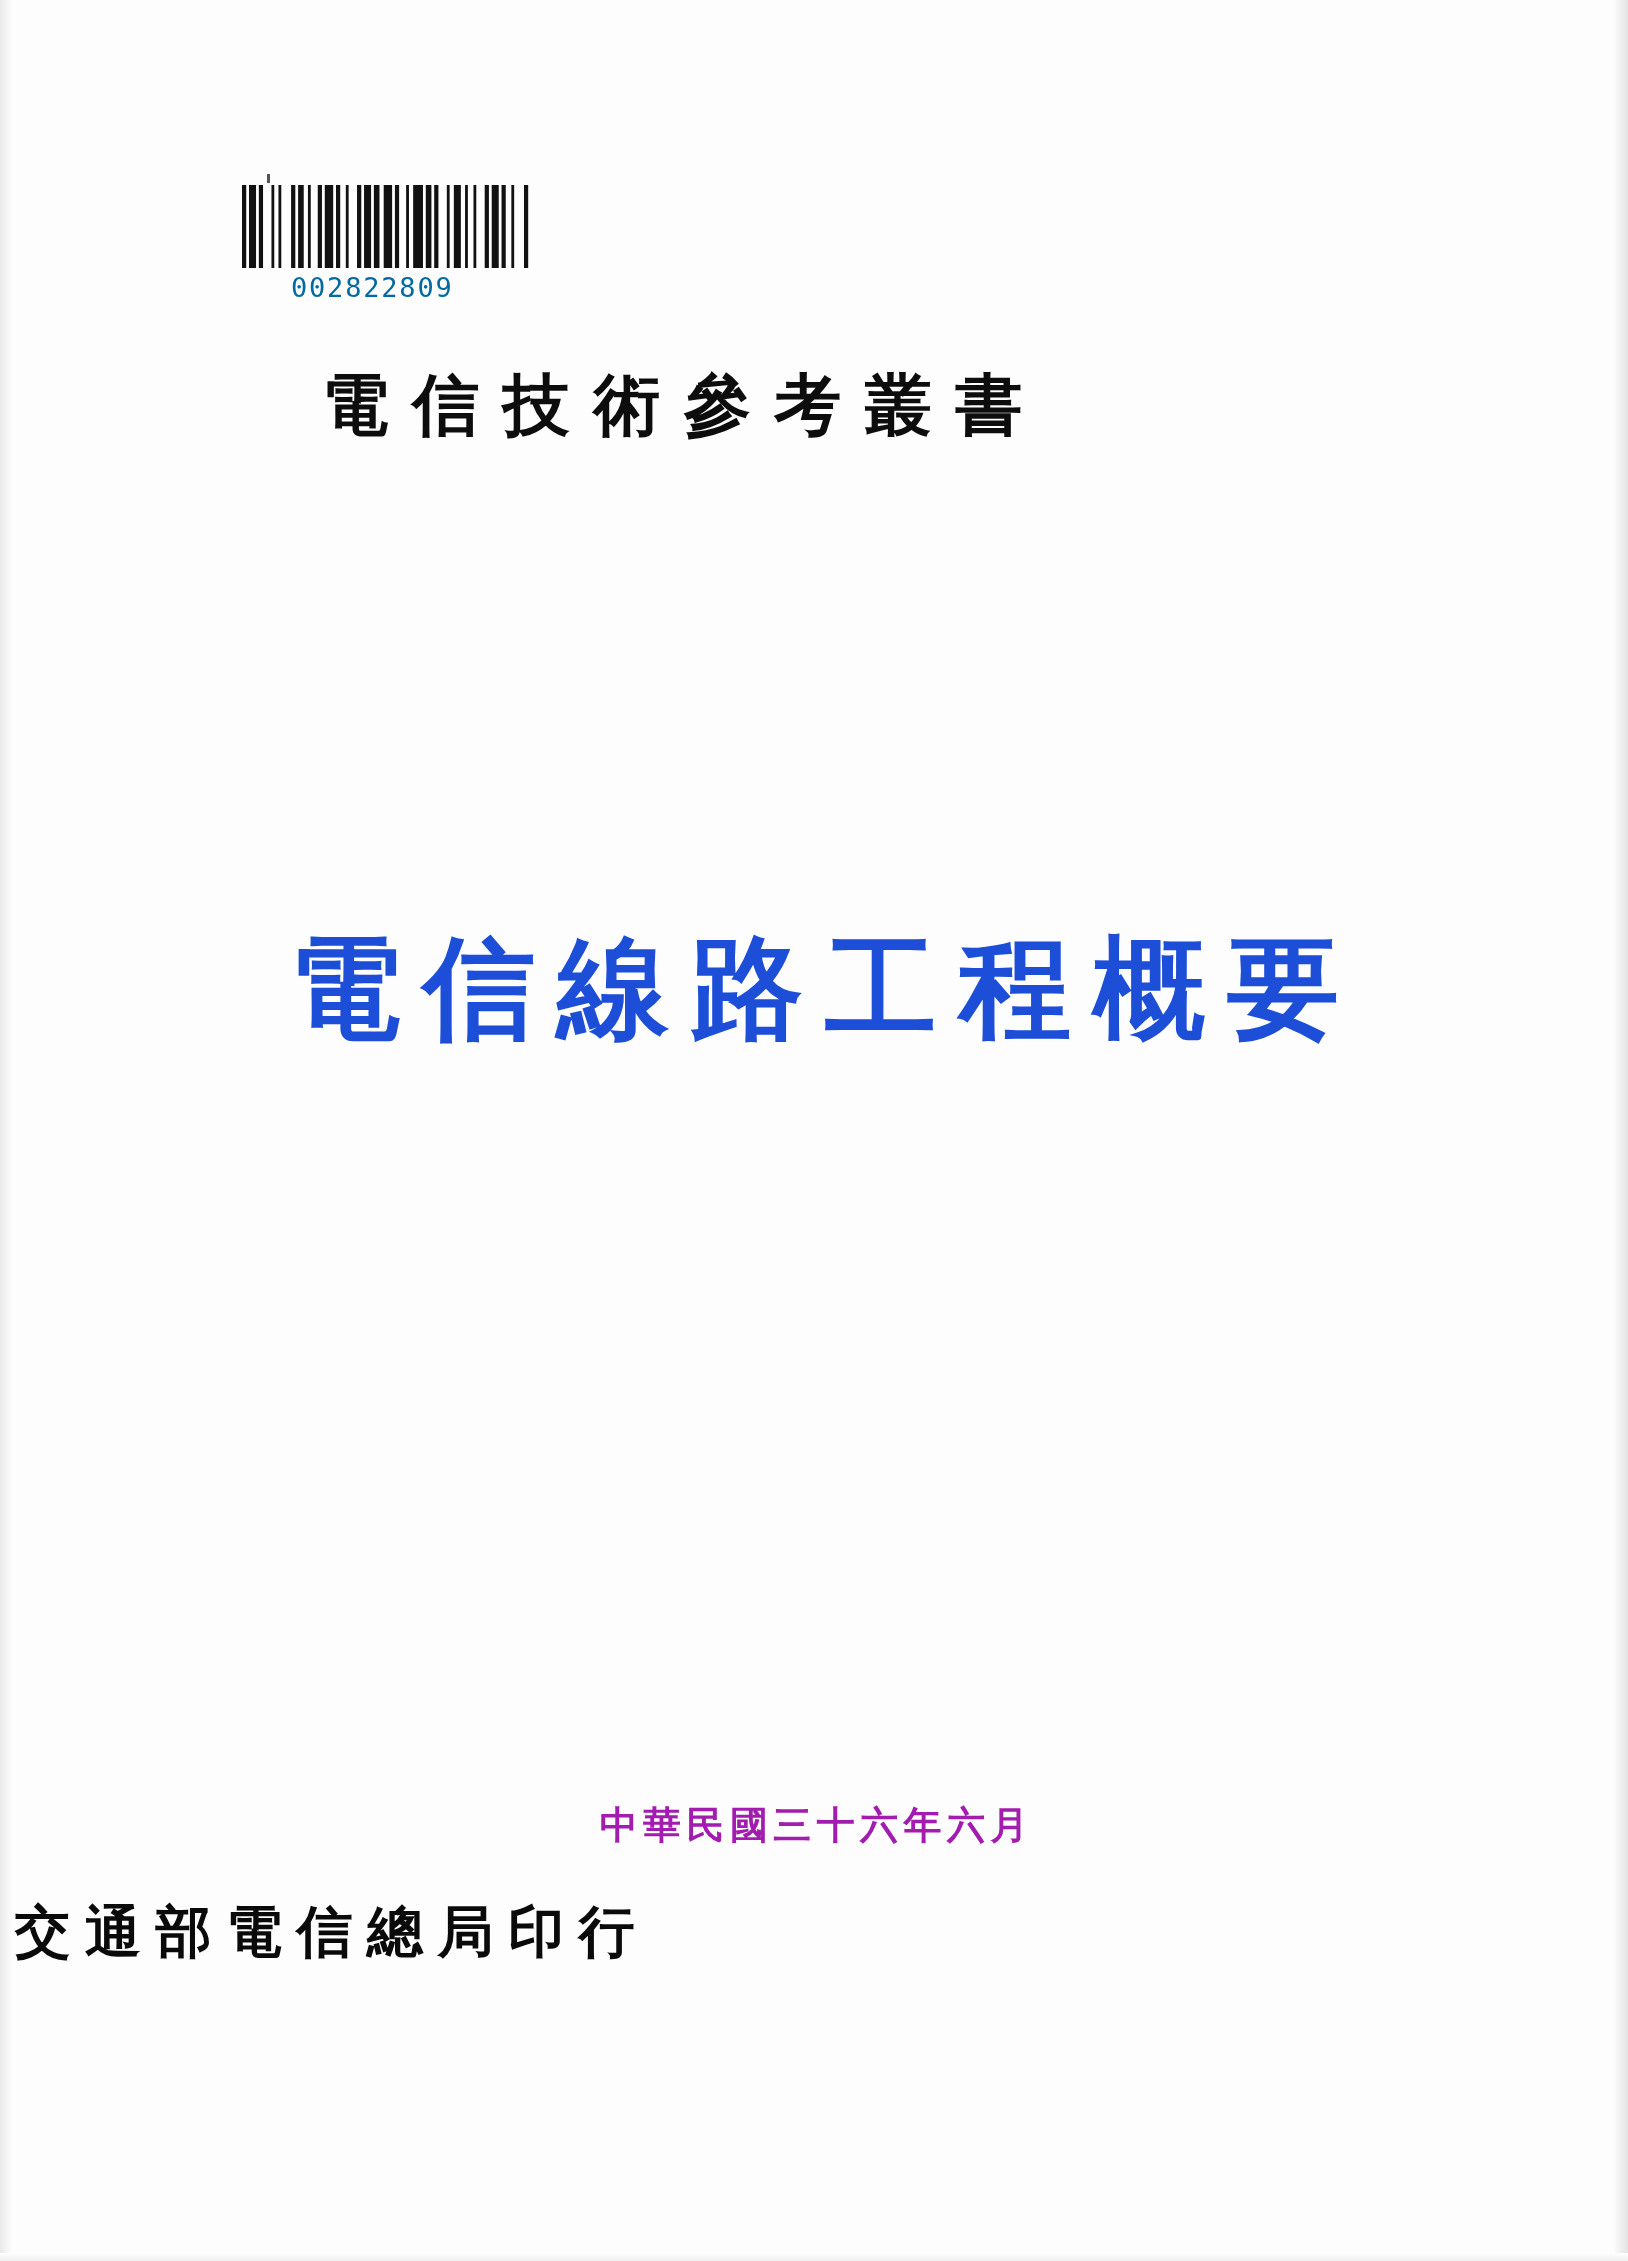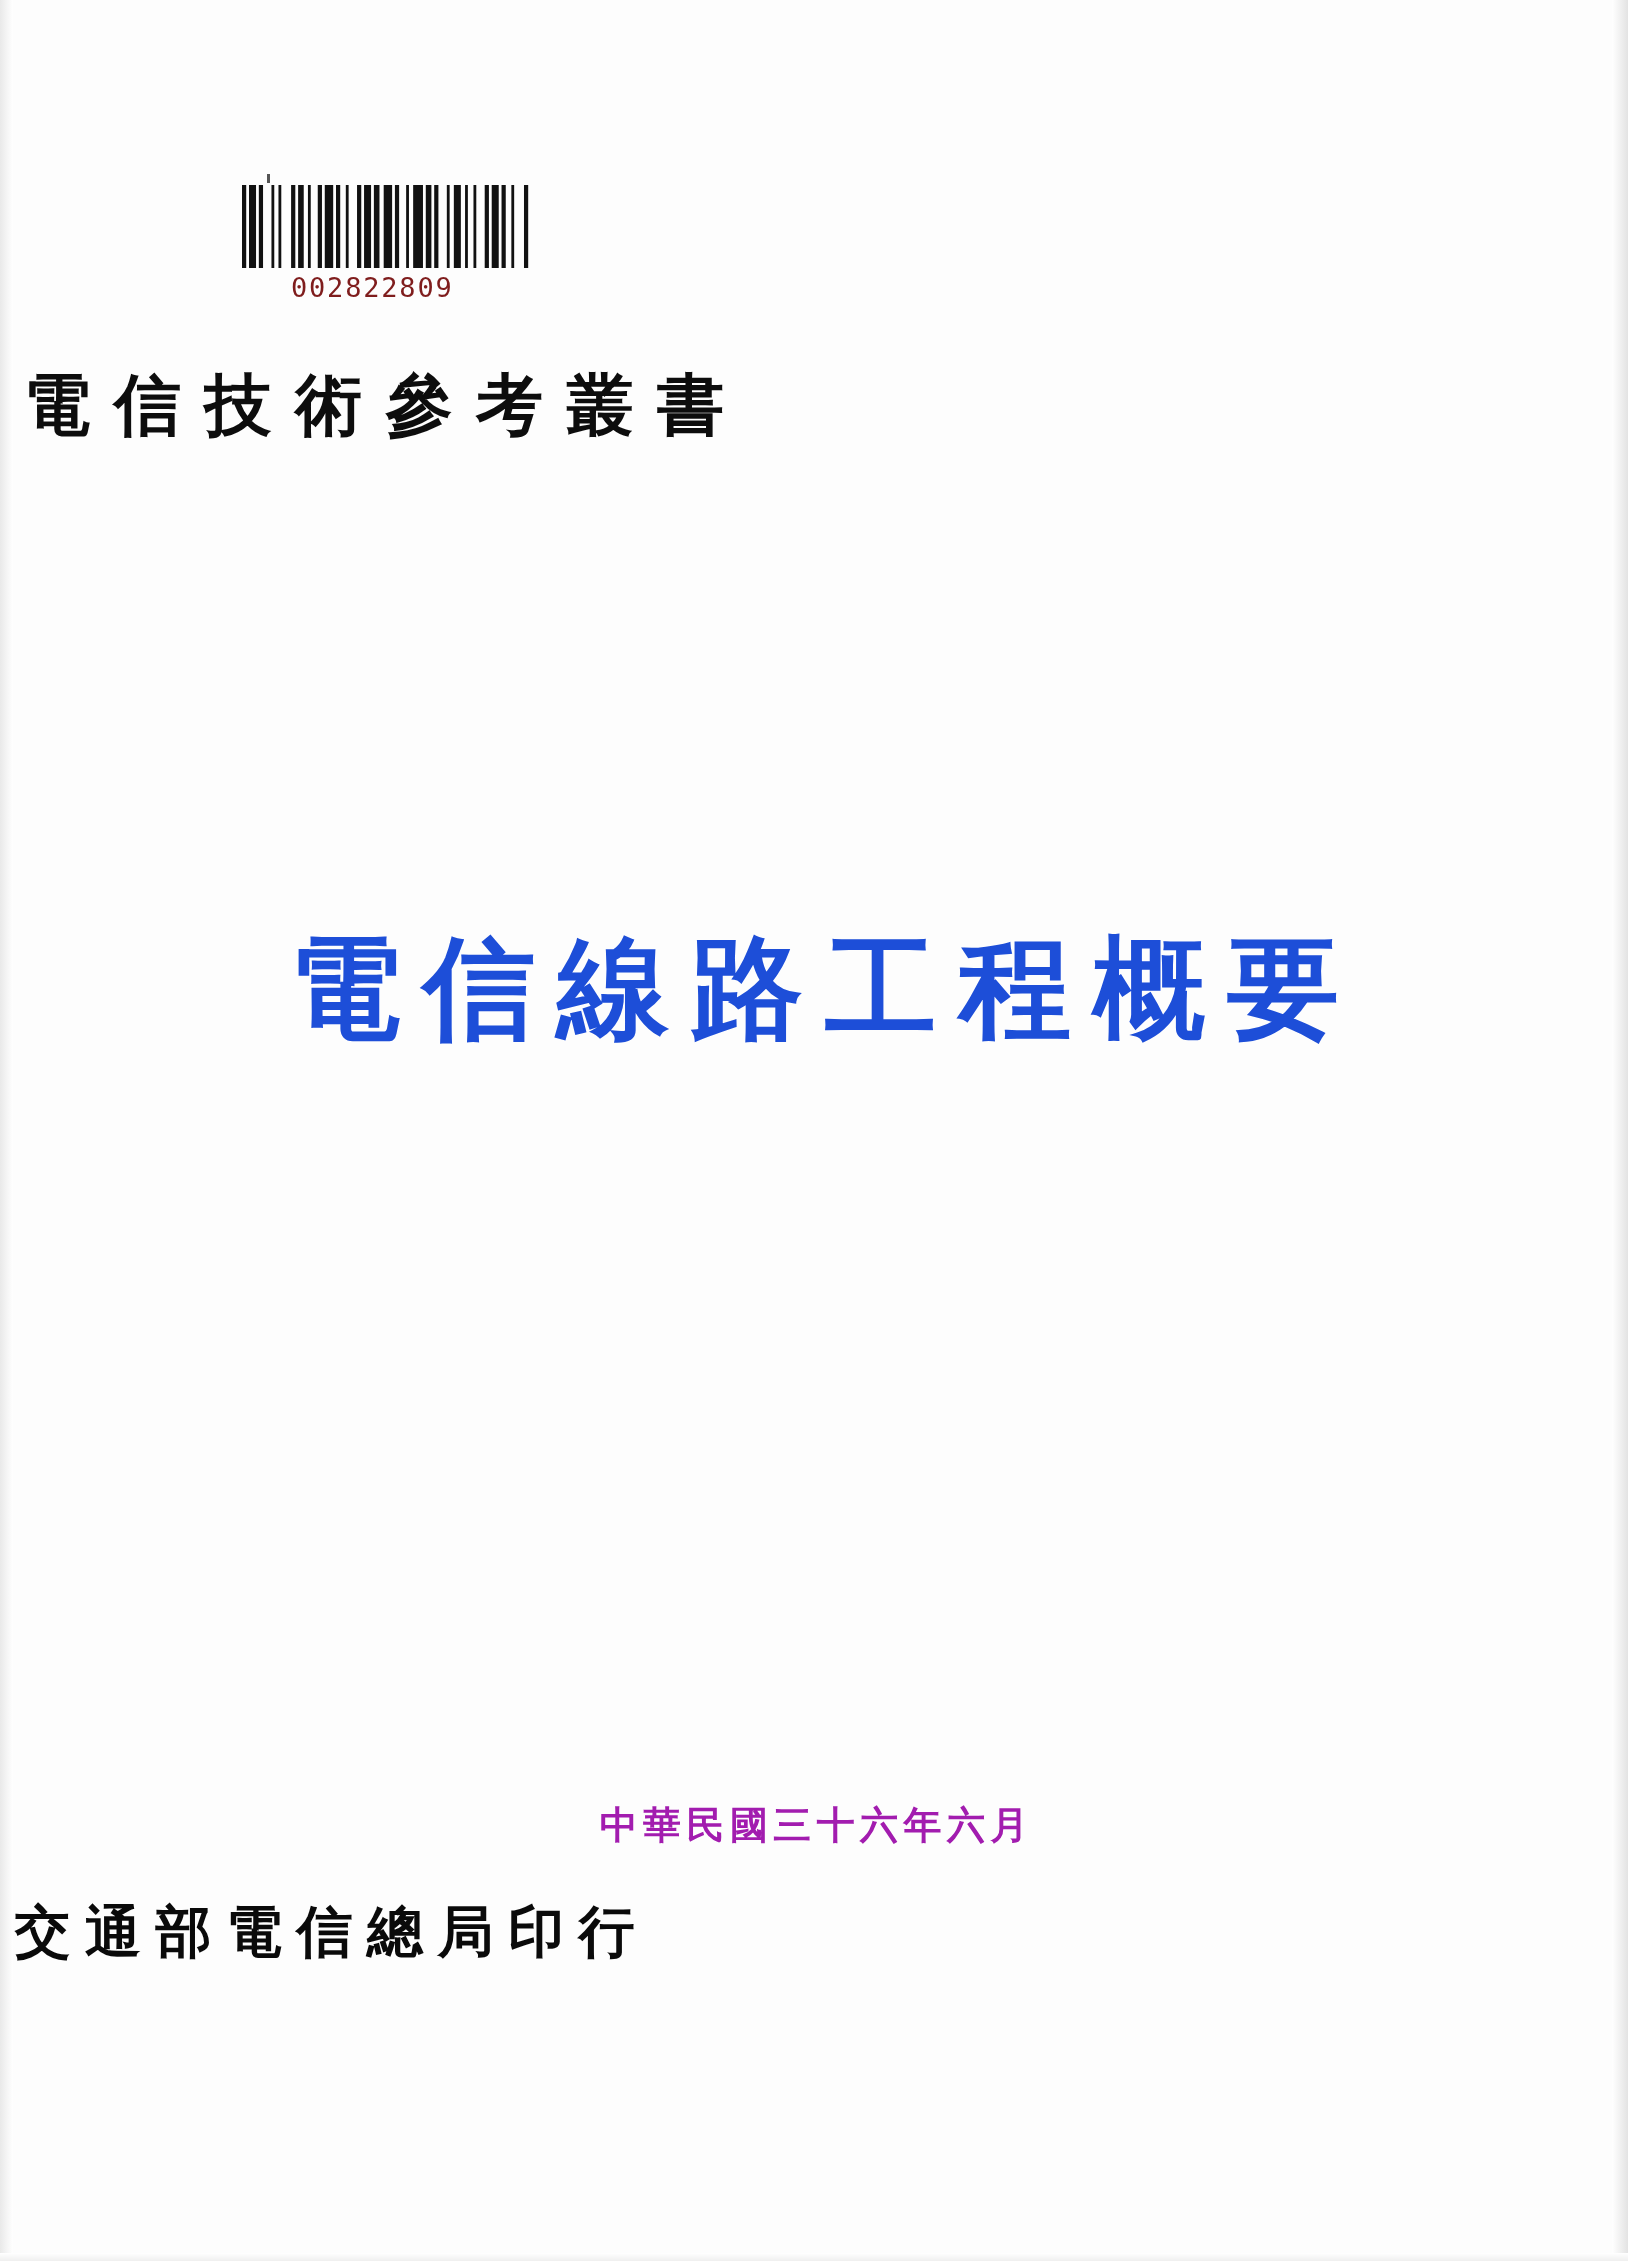--- a/index.html
+++ b/index.html
@@ -55,40 +55,41 @@
   }
   .barcode-bars {
     height: 83px;
     width: 289px;
     display: block;
   }
   .barcode-number {
     font-family: "DejaVu Sans Mono", monospace;
     font-size: 27px;
     letter-spacing: 1.8px;
-    color: #7f1d1d;
+    color: #0369a1;
     margin-top: 3.6px;
     margin-left: 49px;
     white-space: nowrap;
   }
   .barcode-tick {
     position: absolute;
     left: 25px;
     top: -11px;
     width: 2.7px;
     height: 9px;
     background: #555;
   }
 
   
   .series-title {
     position: absolute;
     left: 0;
     top: 360px;
     width: 1344px;
+    text-align: center;
     font-family: Liberation Sans, sans-serif;
     font-weight: bold;
     font-size: 67px;
     letter-spacing: 23.5px;
     text-indent: 23.5px;
     color: #0d0d0d;
     white-space: nowrap;
   }
 
   

